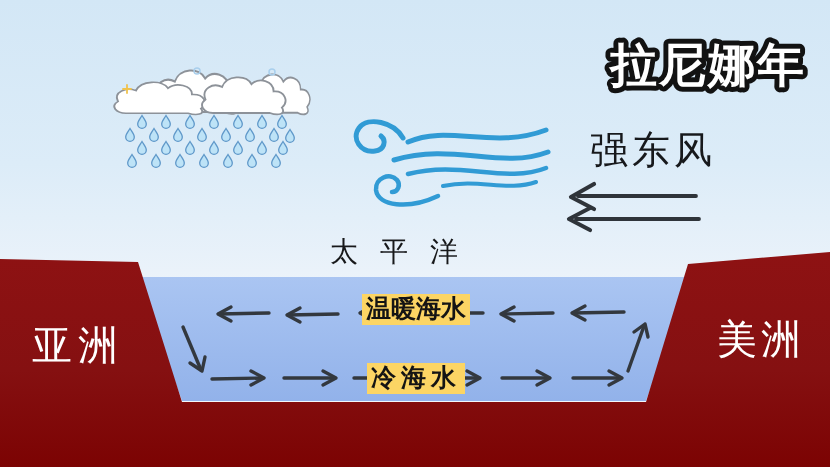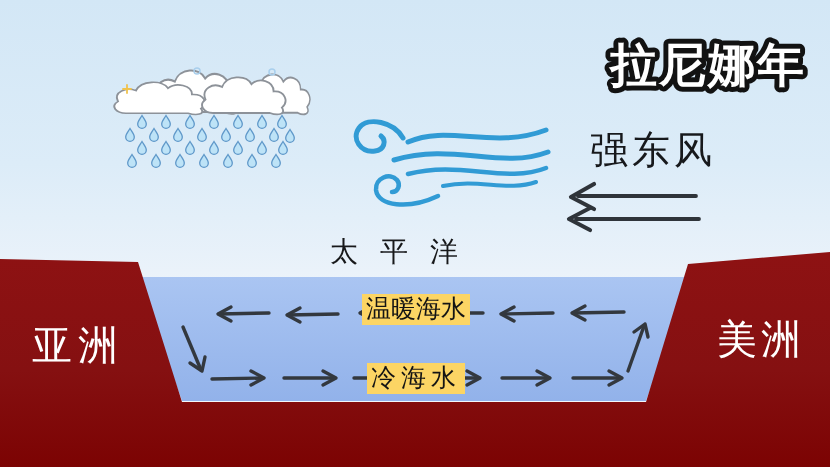--- a/index.html
+++ b/index.html
@@ -11,21 +11,21 @@
   }
   .scene svg{position:absolute;left:0;top:0;}
   .txt{position:absolute;white-space:nowrap;line-height:1.15;}
   .pacific{left:330px;top:236px;font-size:28px;font-weight:500;letter-spacing:22px;color:#17181a;}
   .windlabel{left:566px;top:129px;font-size:38px;font-weight:500;letter-spacing:4px;color:#17191c;margin-left:24px;}
   .continent{font-size:40px;font-weight:400;color:#ffffff;}
   .asia{left:32px;top:322px;letter-spacing:6px;}
   .america{left:717px;top:316px;letter-spacing:4px;}
   .tag{
     position:absolute;background:#fcd564;color:#141414;
-    font-size:25px;font-weight:400;padding:1px 4px 2px 4px;line-height:1.1;
+    font-size:25px;font-weight:700;padding:1px 4px 2px 4px;line-height:1.1;
     white-space:nowrap;
   }
   .warm{left:362px;top:294px;}
   .cold{left:367px;top:363px;letter-spacing:5px;text-align:right;}
 </style>
 </head>
 <body>
 
 <div class="scene">
 

